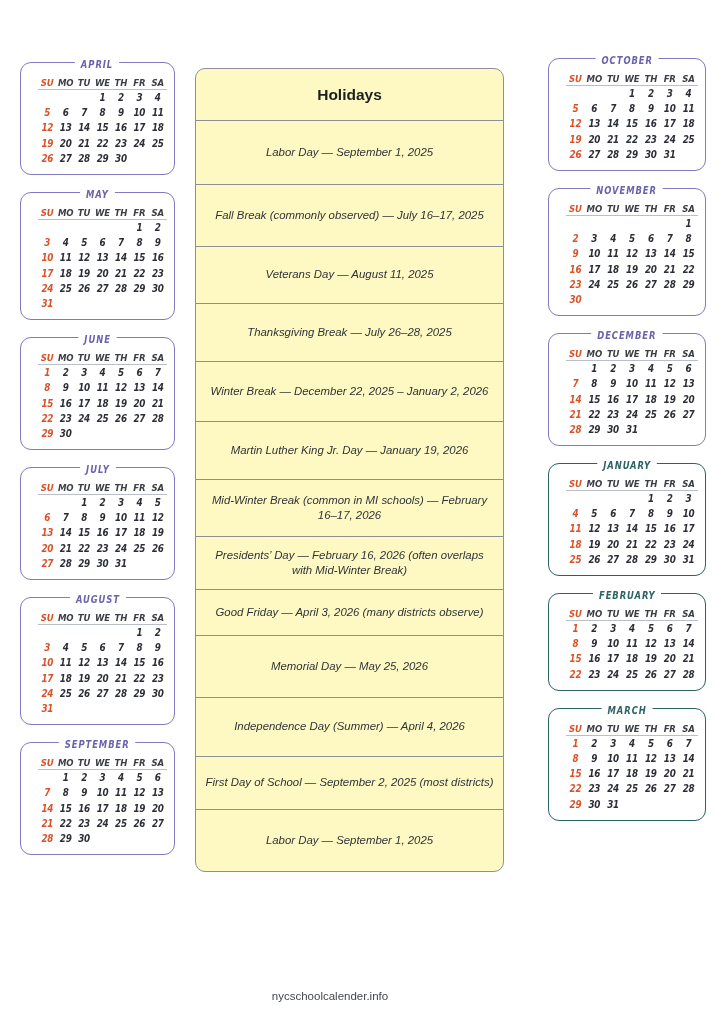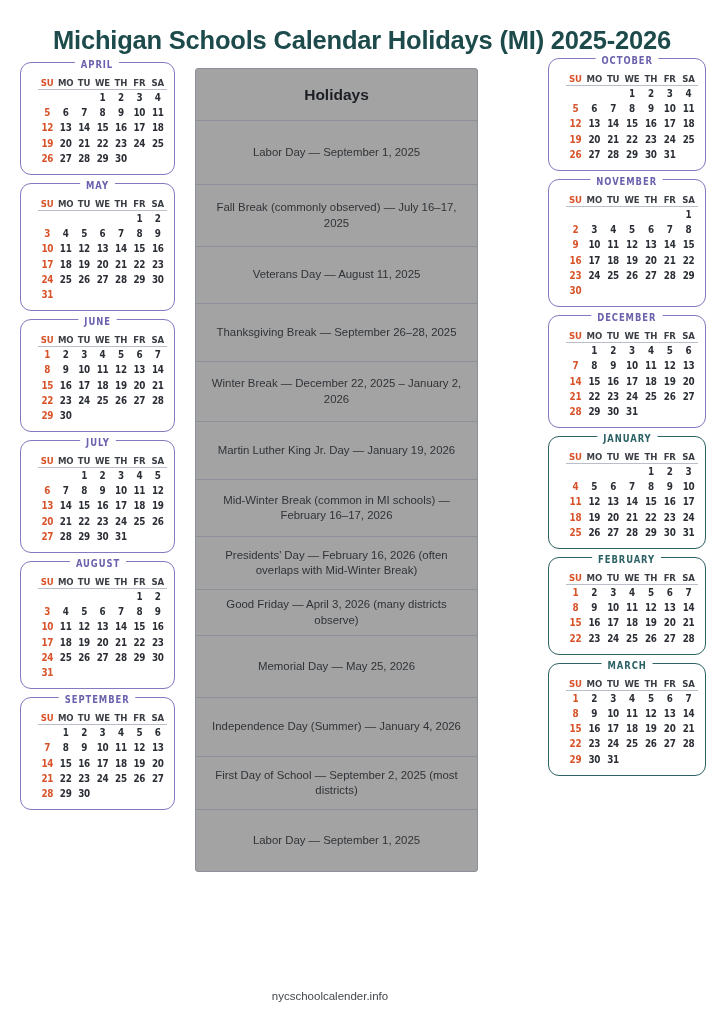--- a/index.html
+++ b/index.html
@@ -15,21 +15,21 @@
     position:absolute;top:26px;left:0;width:724px;text-align:center;
     font-size:25.5px;font-weight:bold;color:#1d4a4a;letter-spacing:-0.2px;
     font-family:"Liberation Sans", sans-serif;
   }
 
   
   .col-left{position:absolute;left:20px;top:62px;width:155px;}
   .col-right{position:absolute;left:548px;top:58px;width:158px;}
 
   
-  .cal{position:relative;margin-bottom:8px;}
+  .cal{position:relative;margin-bottom:17px;font-style:italic;}
   .cal-box{
     border:1.6px solid #8279c0;border-radius:11px;background:#fff;
     padding:14px 7px 8px 17px;box-sizing:border-box;
   }
   .cal.teal .cal-box{border-color:#2d6265;}
   .cal-title{
     position:absolute;top:-8px;left:0;width:100%;text-align:center;
     z-index:3;pointer-events:none;
   }
   .cal-title span{
@@ -51,49 +51,48 @@
   table.grid td{
     font-family:"DejaVu Sans Condensed","Liberation Sans", sans-serif;
     font-size:9.8px;font-weight:bold;color:#2b2f35;
     text-align:center;padding:2.1px 0;letter-spacing:-0.3px;
   }
   table.grid td.sun{color:#d8532a;}
   table.grid td.empty{color:transparent;}
 
   
   .holidays{
-    position:absolute;left:195px;top:68px;width:283px;
-    border:1.4px solid #8b9099;border-radius:3px;background:#a3a3a3;
+    position:absolute;left:195px;top:68px;width:309px;
+    border:1.4px solid #8b9099;border-radius:10px;background:#fef9c3;
     box-sizing:border-box;
   }
   .hol-head{
     text-align:center;font-size:15.5px;font-weight:bold;color:#1b1e22;
     padding:17px 8px 16px 8px;border-bottom:1.4px solid #8b9099;
     box-sizing:border-box;
   }
   .hol-row{
     border-bottom:1.2px solid #8b9099;
     display:flex;align-items:center;justify-content:center;
     text-align:center;font-size:11.4px;color:#2f3337;line-height:1.35;
-    padding:6px 9px;box-sizing:border-box;
+    padding:6px 9px;box-sizing:border-box;font-style:italic;
   }
   .hol-row:last-child{border-bottom:none;}
 
   
   .footer{
     position:absolute;left:0;top:990px;width:660px;text-align:center;
     font-size:11.5px;color:#44484d;
   }
 </style>
 </head>
 <body>
 
 <div class="page">
 
-  <div class="title">Michigan Schools Calendar Holidays (MI) 2025-2026</div>
 
   <div class="col-left" id="col-left">
       <div class="cal">
         <div class="cal-title"><span>APRIL</span></div>
         <div class="cal-box">
           <table class="grid">
             <thead>
               <tr>
                 <th class="sun">SU</th>
                 <th>MO</th>
@@ -498,28 +497,28 @@
         </div>
       </div>
     </div>
 
   <div class="holidays">
     <div class="hol-head">Holidays</div>
     <div id="hol-rows">
         <div class="hol-row" style="height: 64px;">Labor Day — September 1, 2025</div>
         <div class="hol-row" style="height: 62px;">Fall Break (commonly observed) — July 16–17, 2025</div>
         <div class="hol-row" style="height: 57px;">Veterans Day — August 11, 2025</div>
-        <div class="hol-row" style="height: 58px;">Thanksgiving Break — September 26–28, 2025</div>
+        <div class="hol-row" style="height: 58px;">Thanksgiving Break — July 26–28, 2025</div>
         <div class="hol-row" style="height: 60px;">Winter Break — December 22, 2025 – January 2, 2026</div>
         <div class="hol-row" style="height: 58px;">Martin Luther King Jr. Day — January 19, 2026</div>
         <div class="hol-row" style="height: 57px;">Mid-Winter Break (common in MI schools) — February 16–17, 2026</div>
         <div class="hol-row" style="height: 53px;">Presidents’ Day — February 16, 2026 (often overlaps with Mid-Winter Break)</div>
         <div class="hol-row" style="height: 46px;">Good Friday — April 3, 2026 (many districts observe)</div>
         <div class="hol-row" style="height: 62px;">Memorial Day — May 25, 2026</div>
-        <div class="hol-row" style="height: 59px;">Independence Day (Summer) — January 4, 2026</div>
+        <div class="hol-row" style="height: 59px;">Independence Day (Summer) — April 4, 2026</div>
         <div class="hol-row" style="height: 53px; text-align: center;">First Day of School — September 2, 2025 (most districts)</div>
         <div class="hol-row" style="height: 61px;">Labor Day — September 1, 2025</div>
       </div>
   </div>
 
   <div class="col-right" id="col-right">
       <div class="cal">
         <div class="cal-title"><span>OCTOBER</span></div>
         <div class="cal-box">
           <table class="grid">

